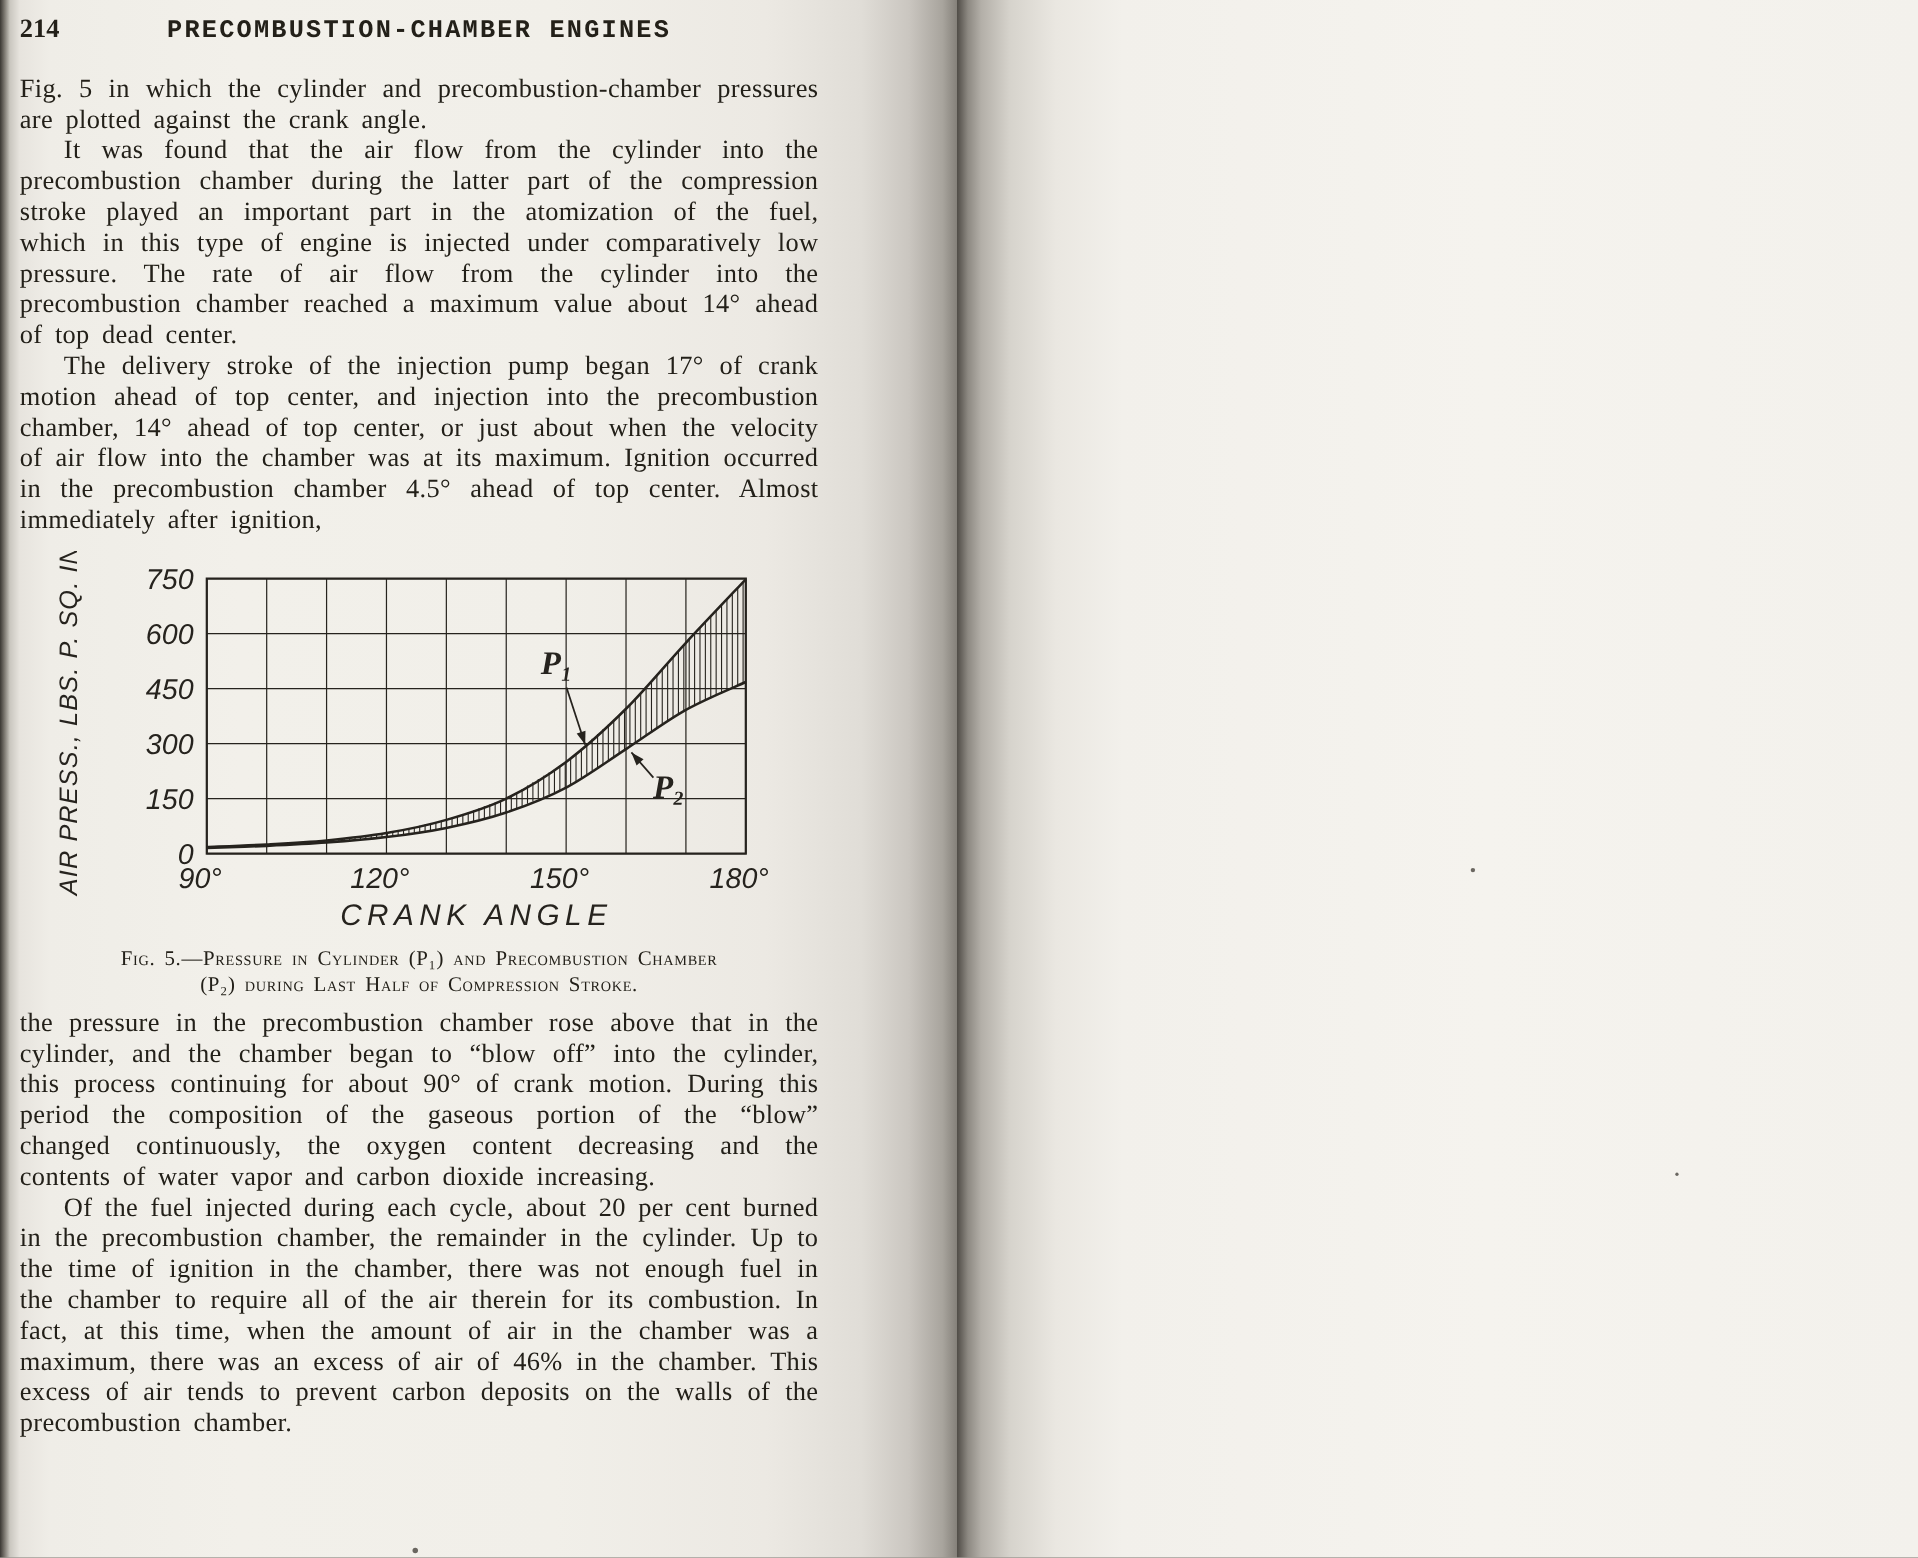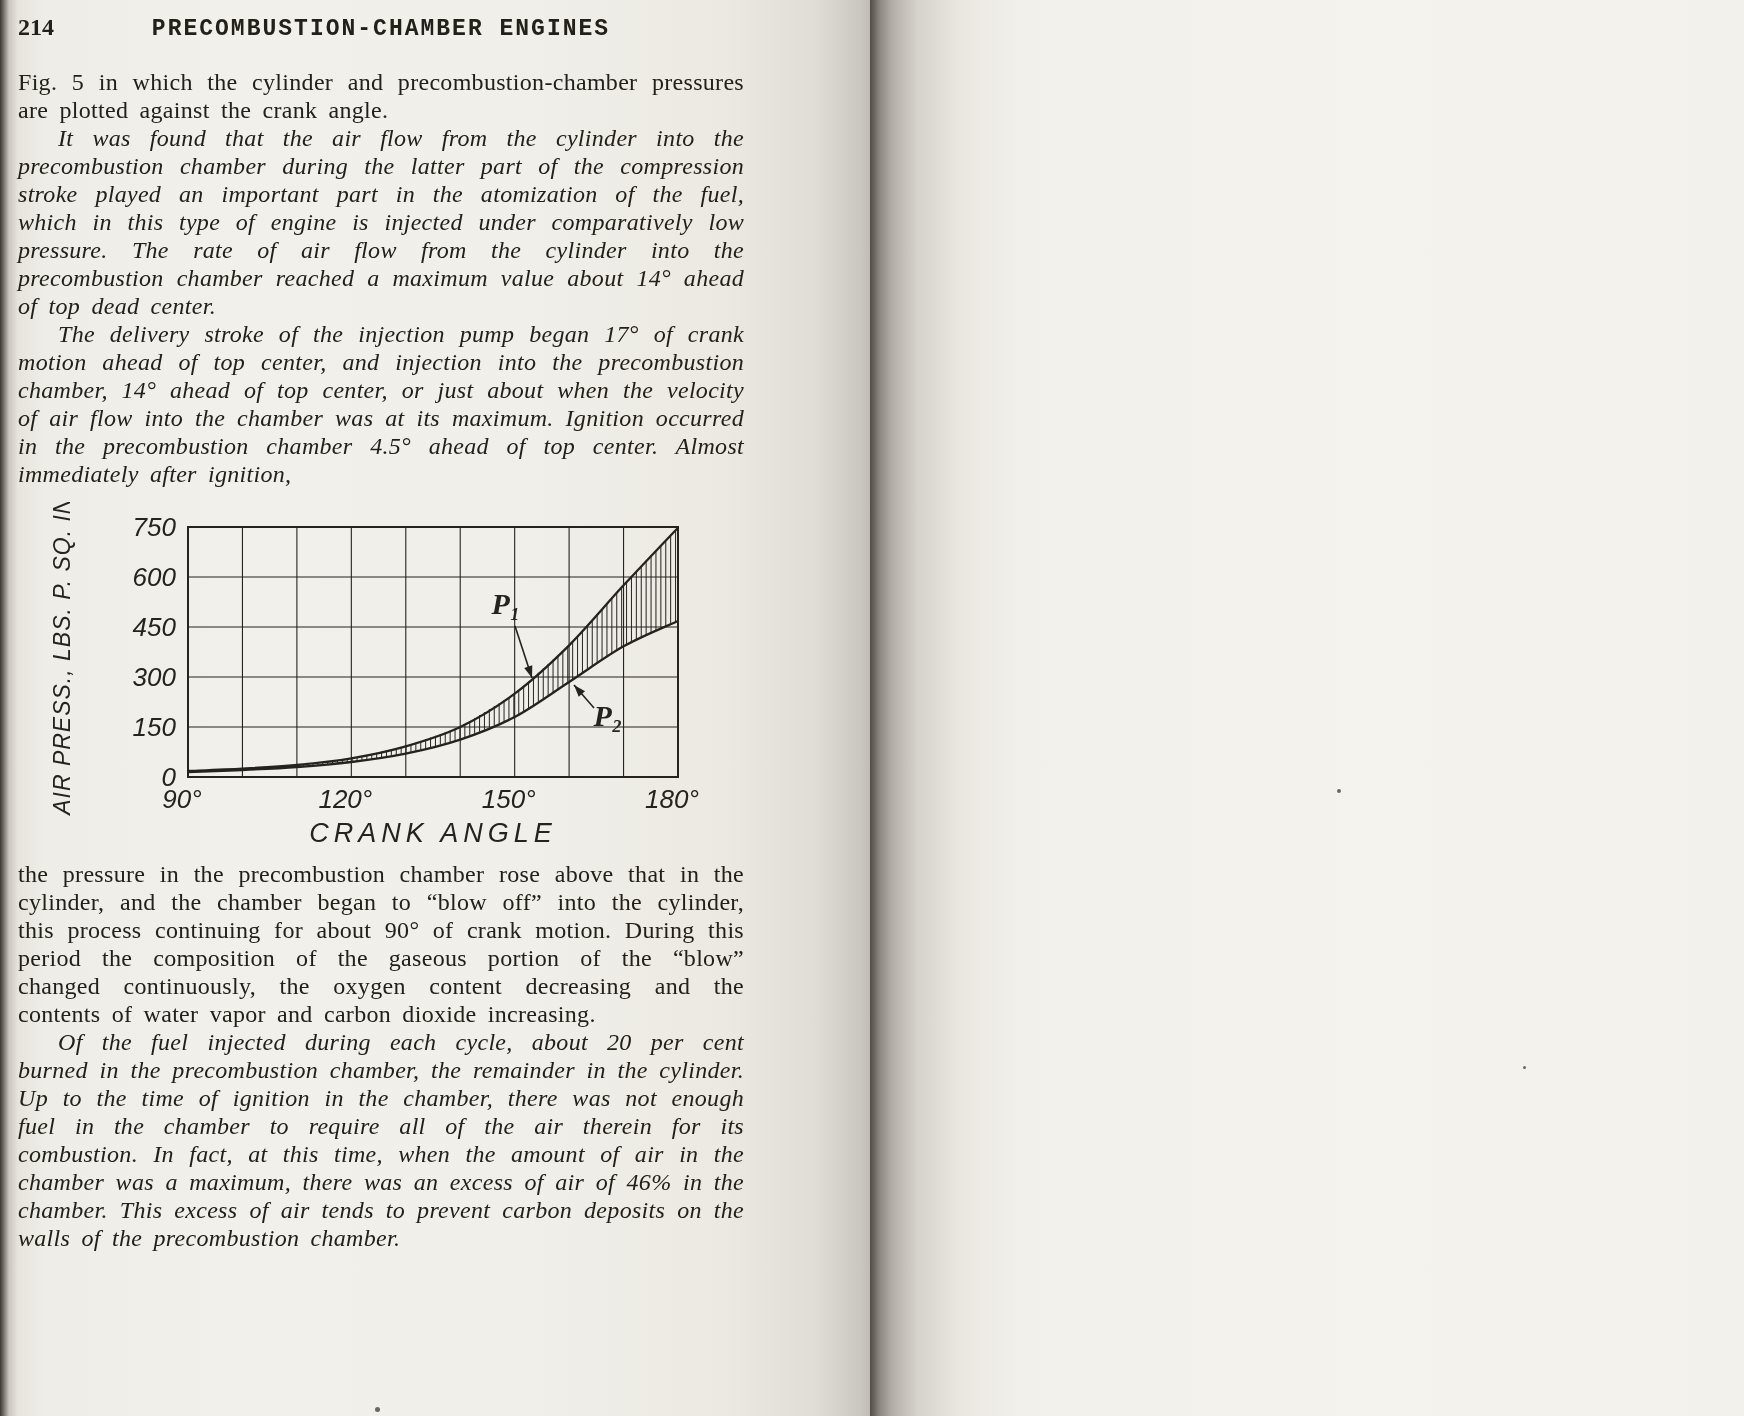--- a/index.html
+++ b/index.html
@@ -1,33 +1,33 @@
 <!DOCTYPE html>
 <html><head>
 <meta charset="utf-8">
 <style>
   html,body{margin:0;padding:0;background:#9b9790;}
   .book{position:relative;width:1744px;height:1416px;overflow:hidden;
         font-family:"Liberation Serif","DejaVu Serif",serif;color:#232019;}
-  .page{position:absolute;top:0;height:1416px;padding-left:36px;}
+  .page{position:absolute;top:0;height:1416px;}
   .page-left{left:0;width:870px;
     background:linear-gradient(90deg,#3a3733 0px,#7a766f 4px,#c9c6bf 9px,#e7e4de 18px,
       #efede7 45px,#f2f0ea 25%,#f1efe9 58%,#ece9e3 80%,#e0ddd7 90%,#cac6c0 95%,
       #a8a49d 98.5%,#85817a 100%);}
   .page-right{left:870px;width:874px;
     background:linear-gradient(90deg,#504d47 0px,#625e58 3px,#8d8982 10px,#b3afa8 22px,
       #d6d3cc 48px,#eae7e1 90px,#f2f0eb 150px,#f5f3ee 55%,#f3f1ec 100%);}
   .col-left{position:absolute;left:18px;top:14px;width:726px;}
   .running-head{display:flex;align-items:baseline;font-weight:bold;font-size:23px;
     letter-spacing:2px;margin-bottom:26px;}
   .running-head .num{width:78px;font-size:24px;letter-spacing:0;}
   .running-head .title{flex:1;text-align:center;font-family:Liberation Mono, monospace;}
   p.body-par{margin:0;font-size:24px;line-height:28px;text-align:justify;
     letter-spacing:0.3px;word-spacing:5px;}
-  p.body-par.indent{text-indent:40px;font-style:italic;}
+  p.body-par.indent{text-indent:40px;}
   .figure-block{margin:14px 0 8px 0;}
   .fig-caption{margin-top:8px;text-align:center;font-size:19px;line-height:24px;
     font-variant:small-caps;letter-spacing:0.6px;word-spacing:3px;}
   .speck{position:absolute;border-radius:50%;background:rgba(60,56,50,0.75);}
 </style>
 </head>
 <body>
 
 <div class="book">
 
@@ -168,20 +168,24 @@
               <text x="158" y="134" fill="#26231e" font-family="&quot;Liberation Sans&quot;,&quot;DejaVu Sans&quot;,sans-serif" font-style="italic" font-size="26px" text-anchor="end">450</text>
               <text x="158" y="84" fill="#26231e" font-family="&quot;Liberation Sans&quot;,&quot;DejaVu Sans&quot;,sans-serif" font-style="italic" font-size="26px" text-anchor="end">600</text>
               <text x="158" y="34" fill="#26231e" font-family="&quot;Liberation Sans&quot;,&quot;DejaVu Sans&quot;,sans-serif" font-style="italic" font-size="26px" text-anchor="end">750</text>
               <text x="52" y="150" fill="#26231e" font-family="&quot;Liberation Sans&quot;,&quot;DejaVu Sans&quot;,sans-serif" font-style="italic" font-size="23px" text-anchor="middle" letter-spacing="1" transform="rotate(-90 52 150)">AIR PRESS., LBS. P. SQ. IN.</text>
               <text x="164" y="306" fill="#26231e" font-family="&quot;Liberation Sans&quot;,&quot;DejaVu Sans&quot;,sans-serif" font-style="italic" font-size="26px" text-anchor="middle">90°</text>
               <text x="327.3333333333333" y="306" fill="#26231e" font-family="&quot;Liberation Sans&quot;,&quot;DejaVu Sans&quot;,sans-serif" font-style="italic" font-size="26px" text-anchor="middle">120°</text>
               <text x="490.66666666666663" y="306" fill="#26231e" font-family="&quot;Liberation Sans&quot;,&quot;DejaVu Sans&quot;,sans-serif" font-style="italic" font-size="26px" text-anchor="middle">150°</text>
               <text x="654" y="306" fill="#26231e" font-family="&quot;Liberation Sans&quot;,&quot;DejaVu Sans&quot;,sans-serif" font-style="italic" font-size="26px" text-anchor="middle">180°</text>
               <text x="415" y="340" fill="#26231e" font-family="&quot;Liberation Sans&quot;,&quot;DejaVu Sans&quot;,sans-serif" font-style="italic" font-size="27px" text-anchor="middle" letter-spacing="5">CRANK ANGLE</text>
             </svg></div>
+        <div class="fig-caption">
+          <span>Fig. 5.—Pressure in Cylinder (P₁) and Precombustion Chamber</span><br>
+          <span>(P₂) during Last Half of Compression Stroke.</span>
+        </div>
       </div>
 
       <p class="body-par">the pressure in the precombustion chamber rose above that in the cylinder, and the chamber began to “blow off” into the cylinder, this process continuing for about 90° of crank motion. During this period the composition of the gaseous portion of the “blow” changed continuously, the oxygen content decreasing and the contents of water vapor and carbon dioxide increasing.</p>
       <p class="body-par indent">Of the fuel injected during each cycle, about 20 per cent burned in the precombustion chamber, the remainder in the cylinder. Up to the time of ignition in the chamber, there was not enough fuel in the chamber to require all of the air therein for its combustion. In fact, at this time, when the amount of air in the chamber was a maximum, there was an excess of air of 46% in the chamber. This excess of air tends to prevent carbon deposits on the walls of the precombustion chamber.</p>
     </div>
   </div>
 
   <div class="page page-right">
     
   </div>

